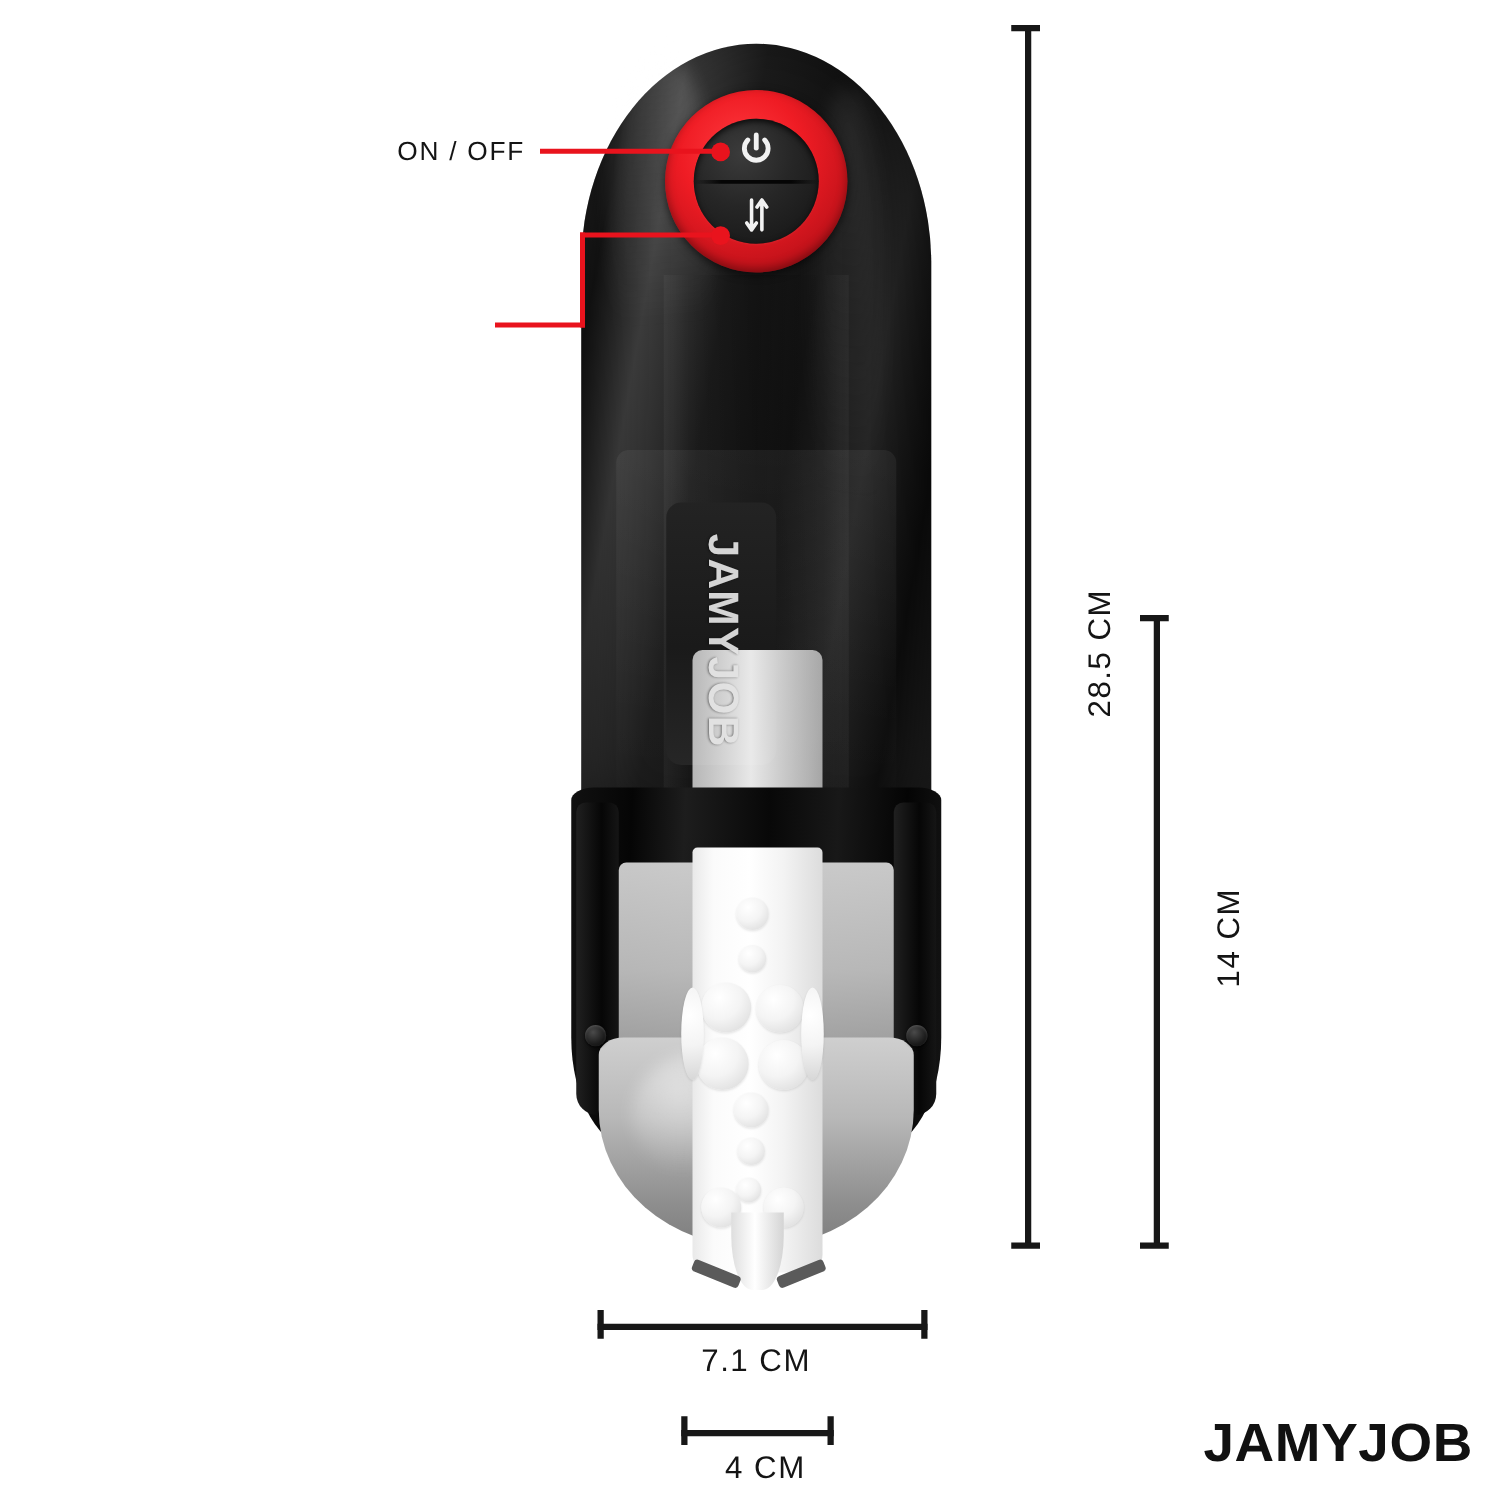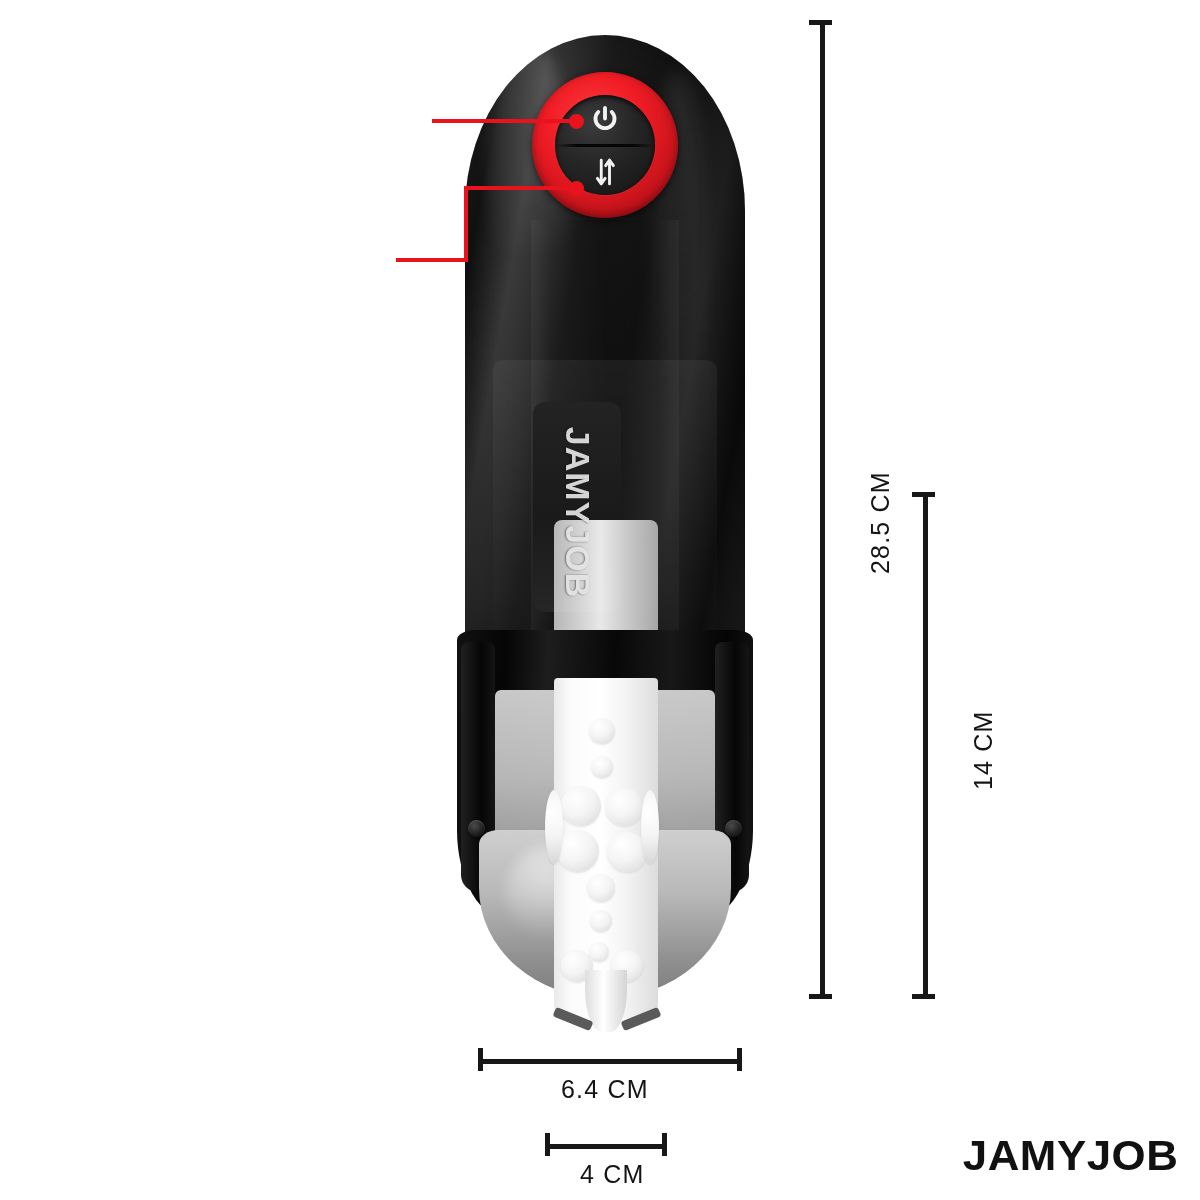--- a/index.html
+++ b/index.html
@@ -372,20 +372,21 @@
           <svg width="26" height="30" viewBox="0 0 20 24" aria-hidden="true">
             <path d="M7 2.5v19M7 21.5l-3.1-4.4M7 21.5l3.1-4.4" fill="none" stroke="#f2f2f2" stroke-width="2.3" stroke-linecap="round" stroke-linejoin="round"></path>
             <path d="M13.6 21.5v-19M13.6 2.5l-3.1 4.4M13.6 2.5l3.1 4.4" fill="none" stroke="#f2f2f2" stroke-width="2.3" stroke-linecap="round" stroke-linejoin="round"></path>
           </svg>
         </div>
 
       </div>
     </div>
   </div>
 
+  <div class="callout-label" id="lbl-onoff">ON / OFF</div>
   <div class="lead lead-h" id="lead-onoff-h"></div>
   <div class="lead-dot" id="lead-onoff-dot"></div>
 
   <div class="lead lead-h" id="lead-thrust-h1"></div>
   <div class="lead lead-v" id="lead-thrust-v"></div>
   <div class="lead lead-h" id="lead-thrust-h2"></div>
   <div class="lead-dot" id="lead-thrust-dot"></div>
 
   <div class="dim-line dim-v" id="dimv1"></div>
   <div class="dim-cap-h" id="dimv1-cap-t"></div>
@@ -393,21 +394,21 @@
   <div class="dim-text rot" id="dimv1-text">28.5 CM</div>
 
   <div class="dim-line dim-v" id="dimv2"></div>
   <div class="dim-cap-h" id="dimv2-cap-t"></div>
   <div class="dim-cap-h" id="dimv2-cap-b"></div>
   <div class="dim-text rot" id="dimv2-text">14 CM</div>
 
   <div class="dim-line dim-h" id="dimh1"></div>
   <div class="dim-cap-v" id="dimh1-cap-l"></div>
   <div class="dim-cap-v" id="dimh1-cap-r"></div>
-  <div class="dim-text" id="dimh1-text">6.4 CM</div>
+  <div class="dim-text" id="dimh1-text">7.1 CM</div>
 
   <div class="dim-line dim-h" id="dimh2"></div>
   <div class="dim-cap-v" id="dimh2-cap-l"></div>
   <div class="dim-cap-v" id="dimh2-cap-r"></div>
   <div class="dim-text" id="dimh2-text">4 CM</div>
 
   <div id="brand">JAMYJOB</div>
 
 </div>
 

